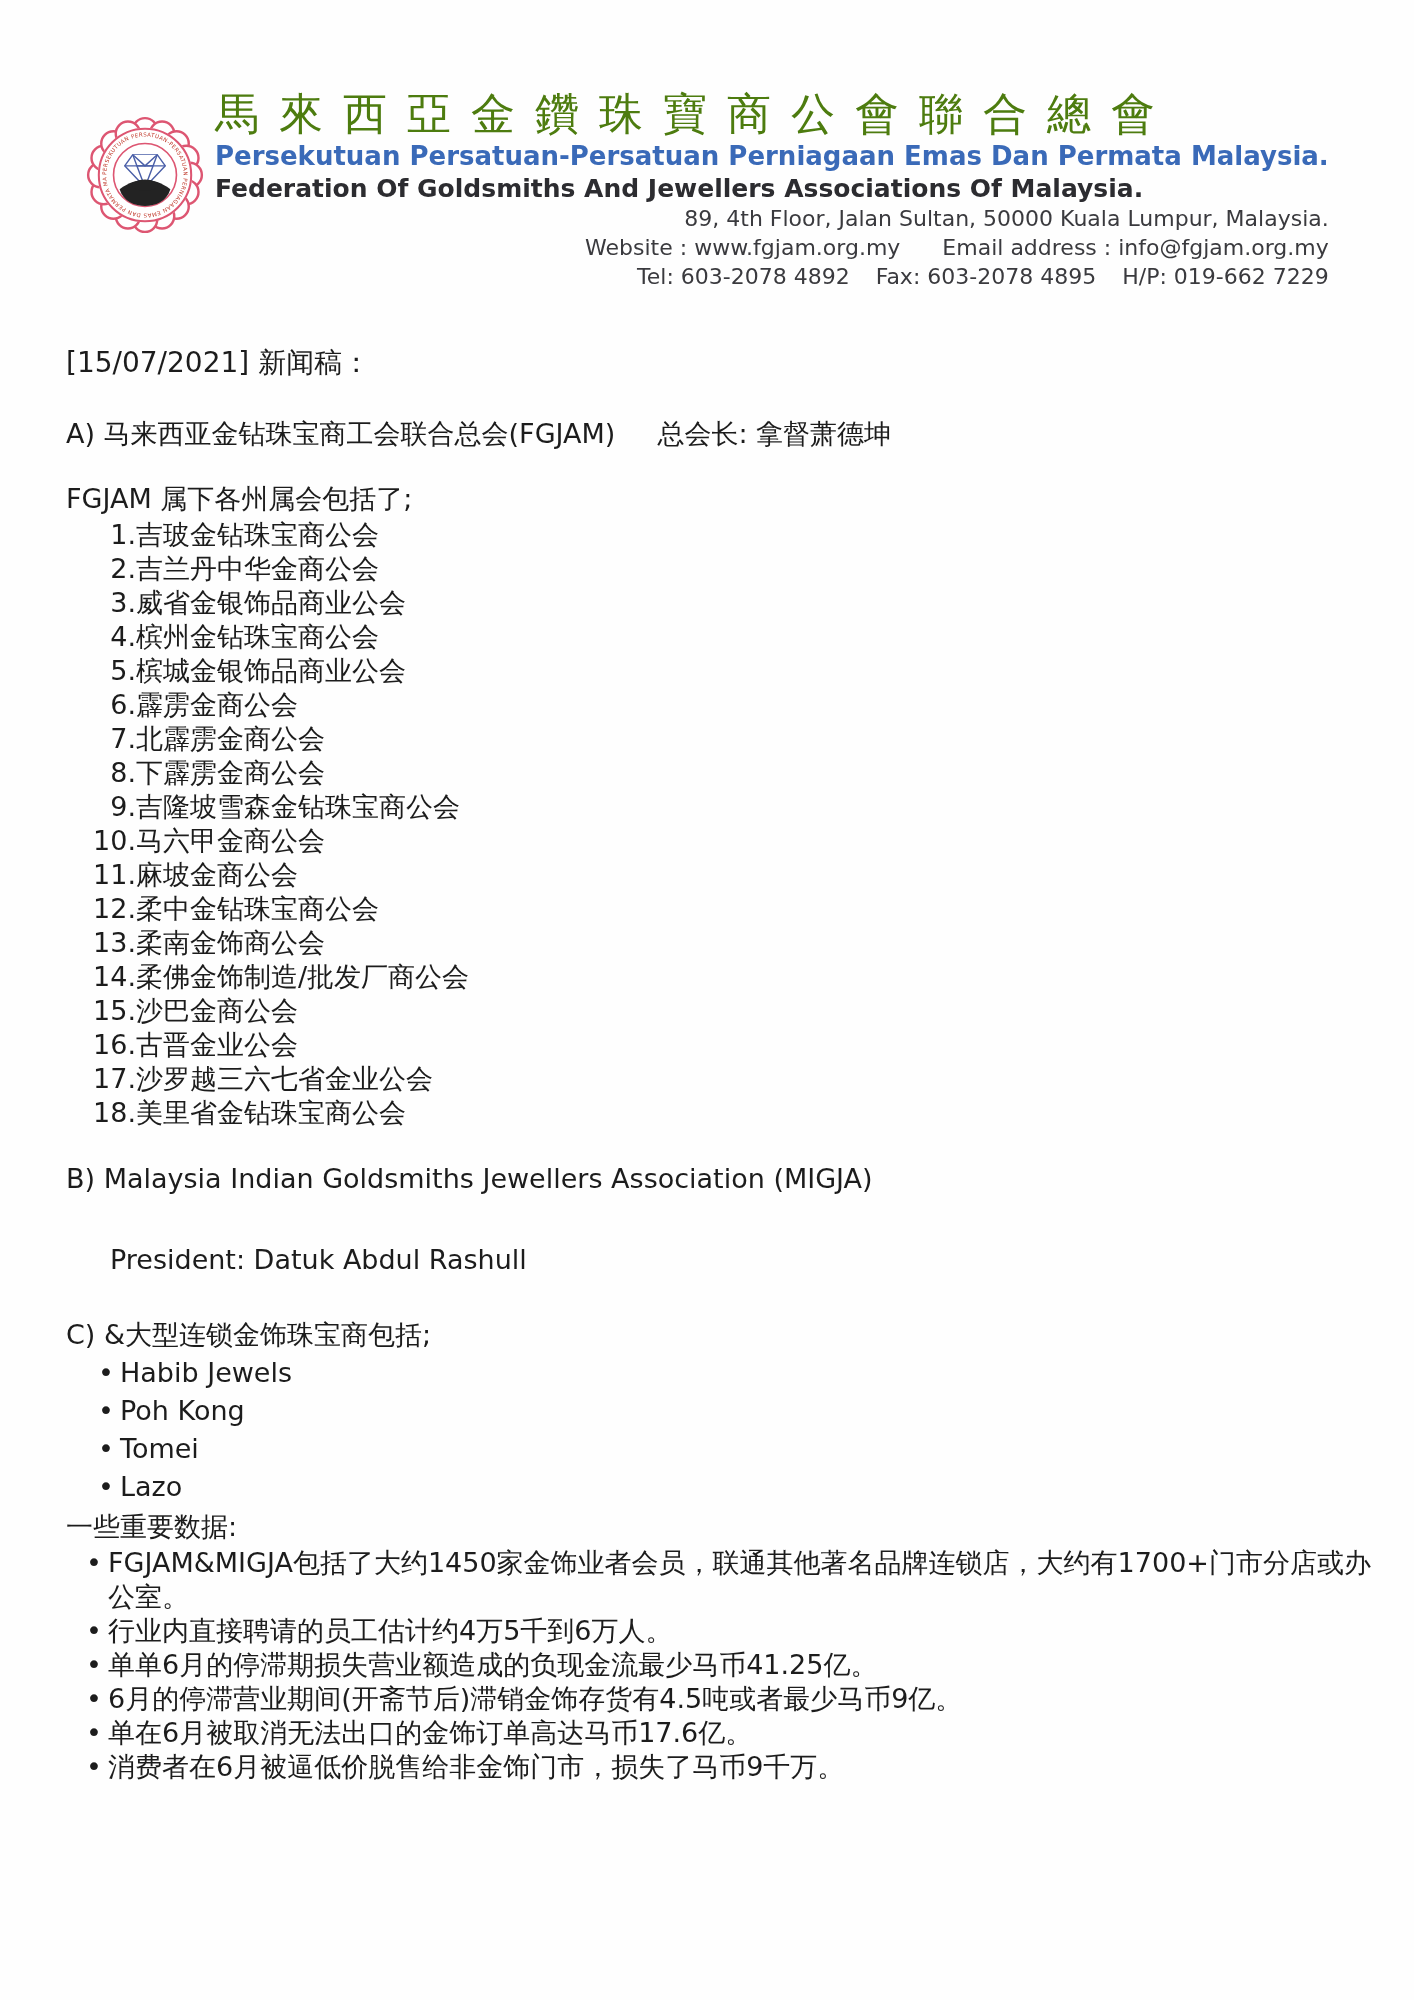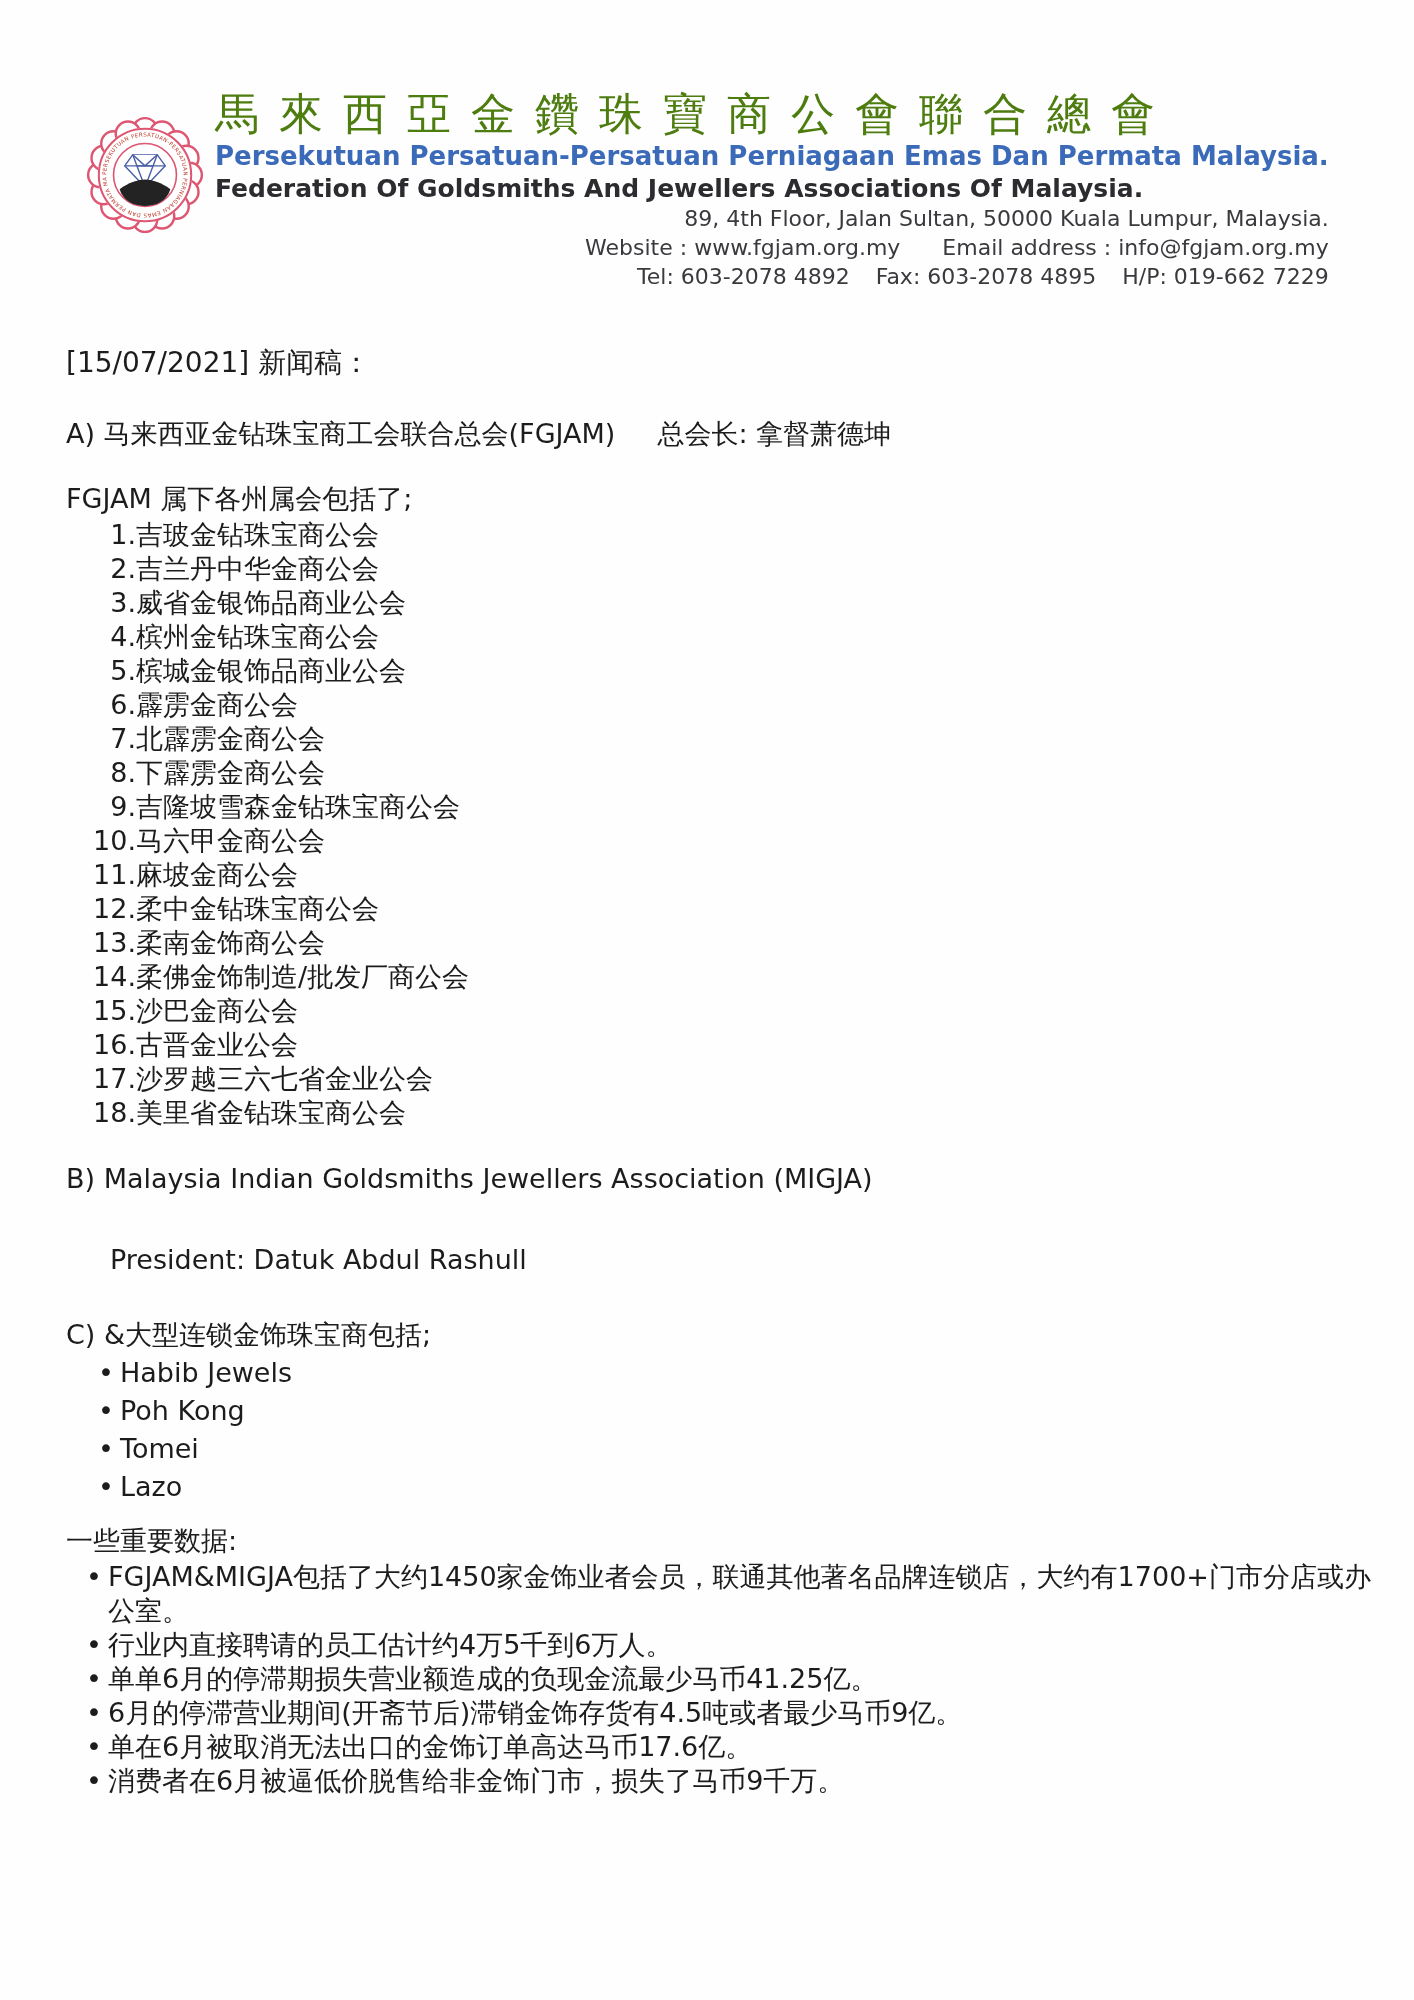--- a/index.html
+++ b/index.html
@@ -54,21 +54,21 @@
   .num { width:70px; text-align:right; flex:0 0 70px; }
 
   .sec-b-head { margin-top:32px; }
   .sec-b-president { padding-left:44px; line-height:34px;margin-top:47px; }
 
   .sec-c-head { margin-top:41px; }
   .chain-list { list-style:none; margin-top:2px; }
   .chain-item { padding-left:54px; position:relative; line-height:38px; }
   .chain-item::before { content:"•"; position:absolute; left:32px; }
 
-  .key-head { margin-top:18px; }
+  .key-head { margin-top:4px; }
   .key-list { list-style:none; margin-top:2px; }
   .key-item { padding-left:42px; position:relative; line-height:34px; width:1306px; }
   .key-item::before { content:"•"; position:absolute; left:20px; }
 </style>
 </head>
 <body>
 
 <div class="page">
 
   <div class="letterhead">

